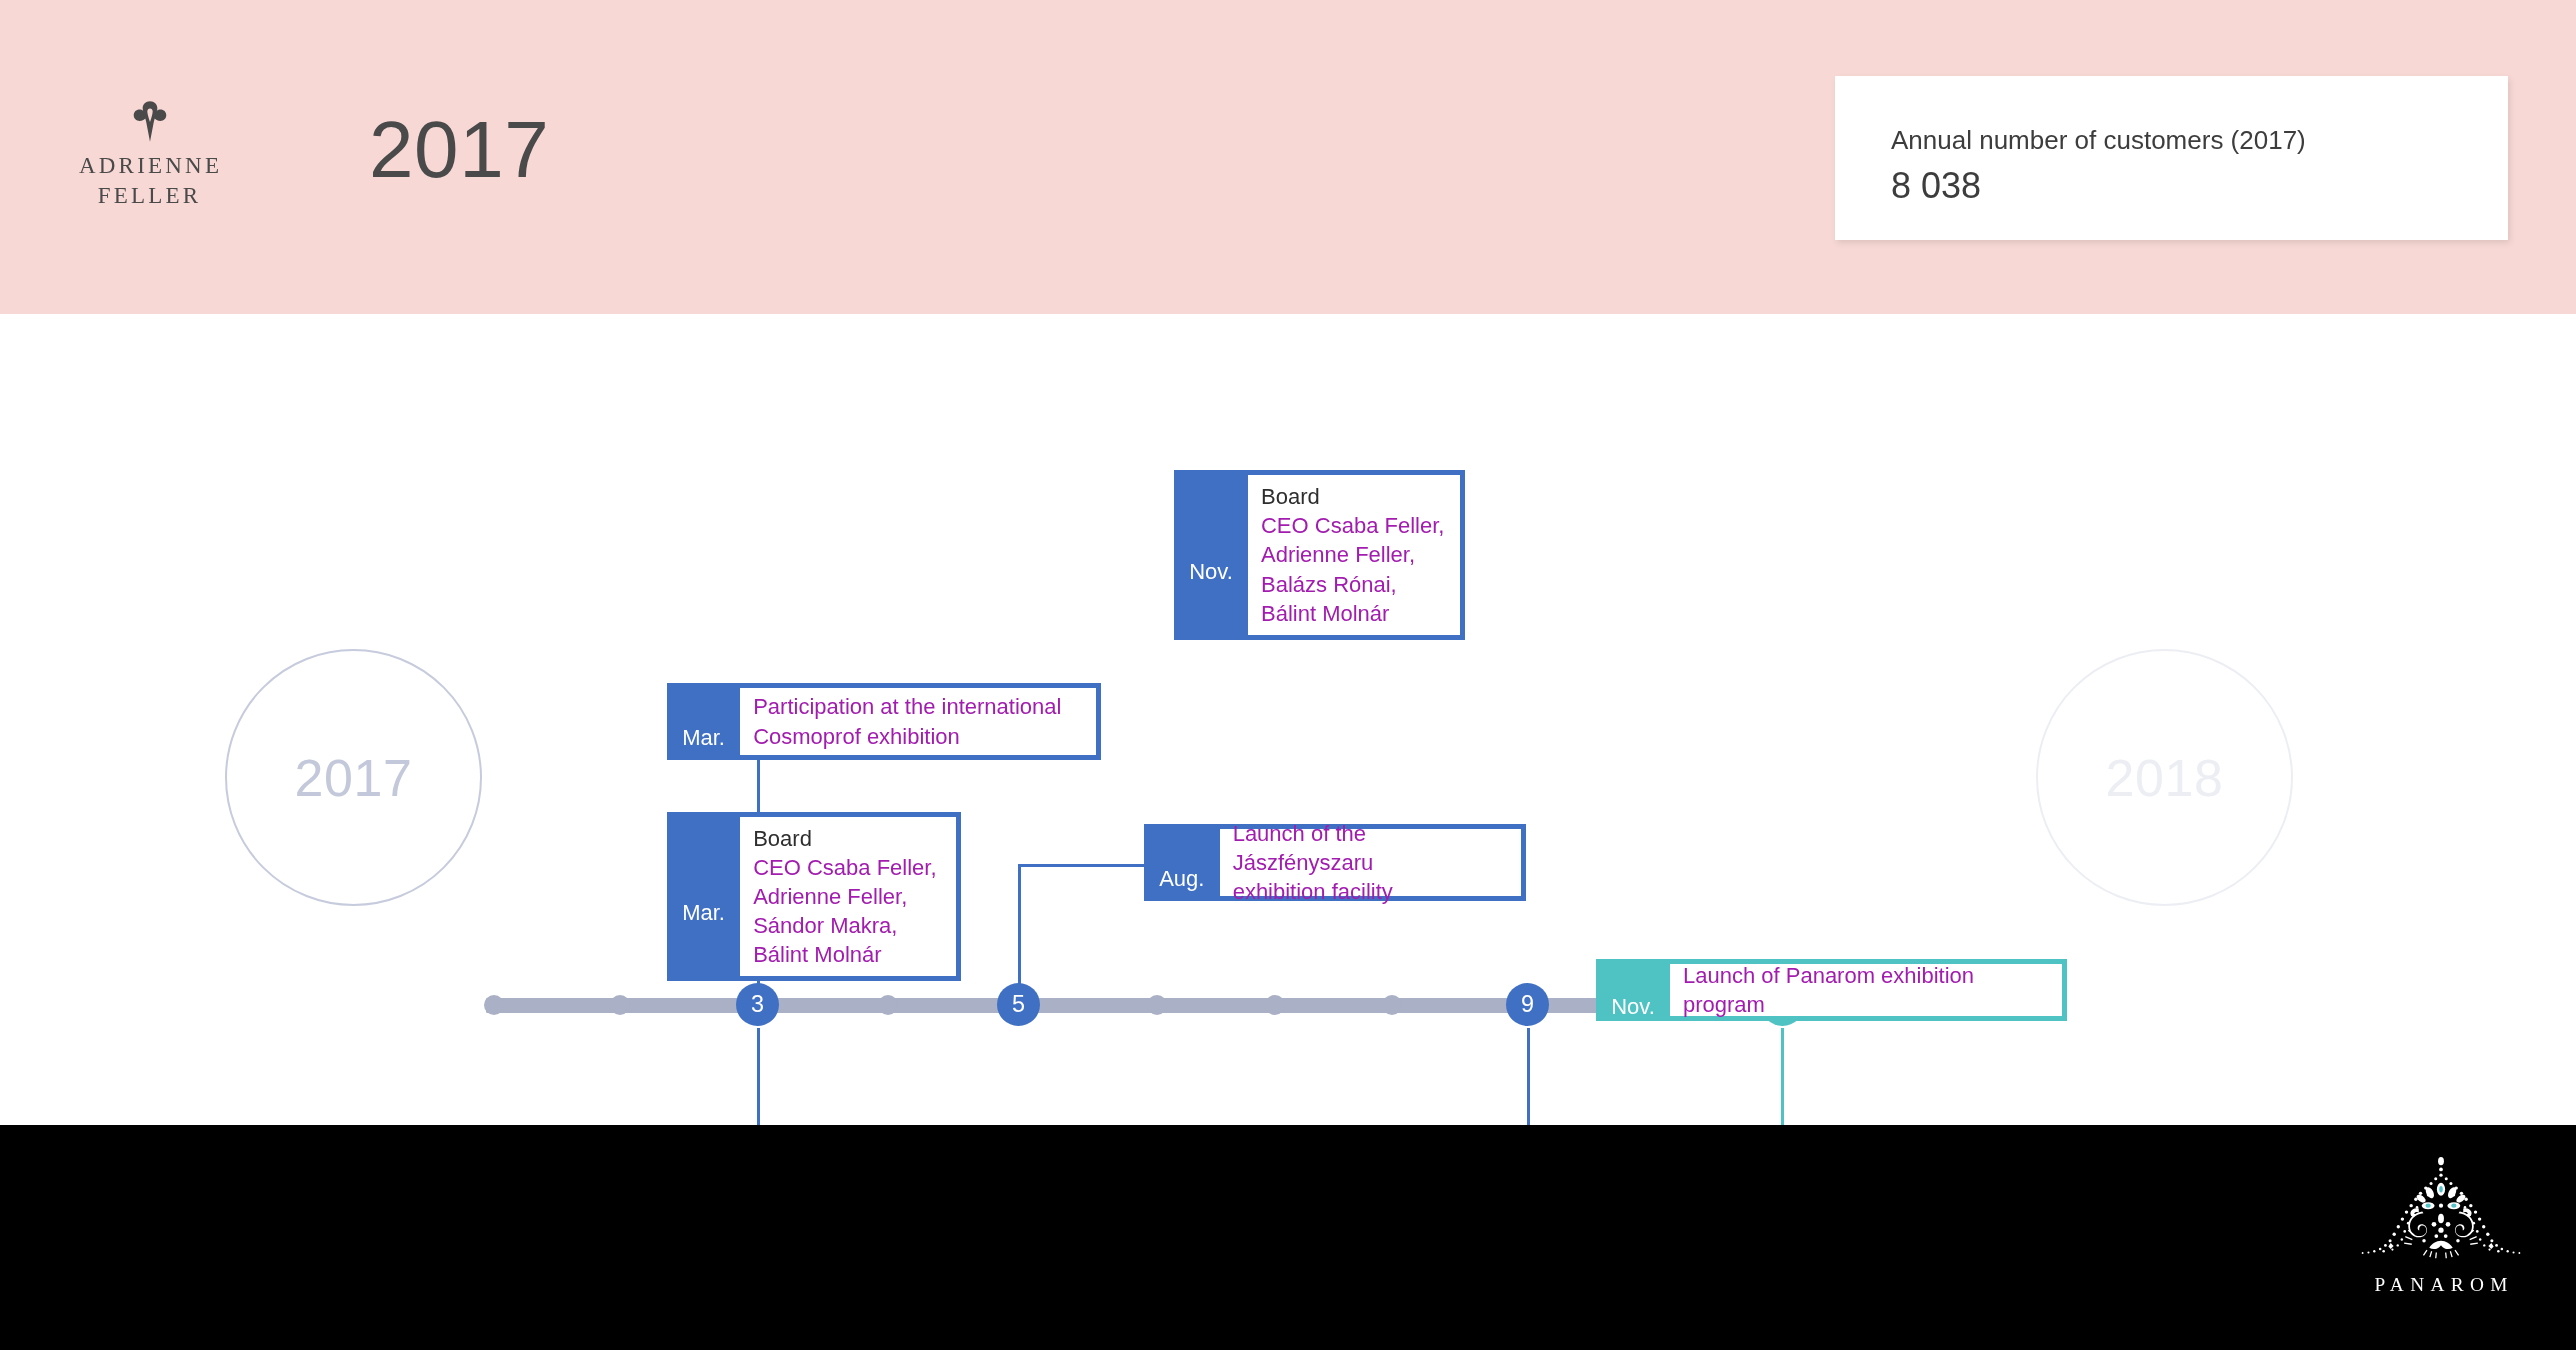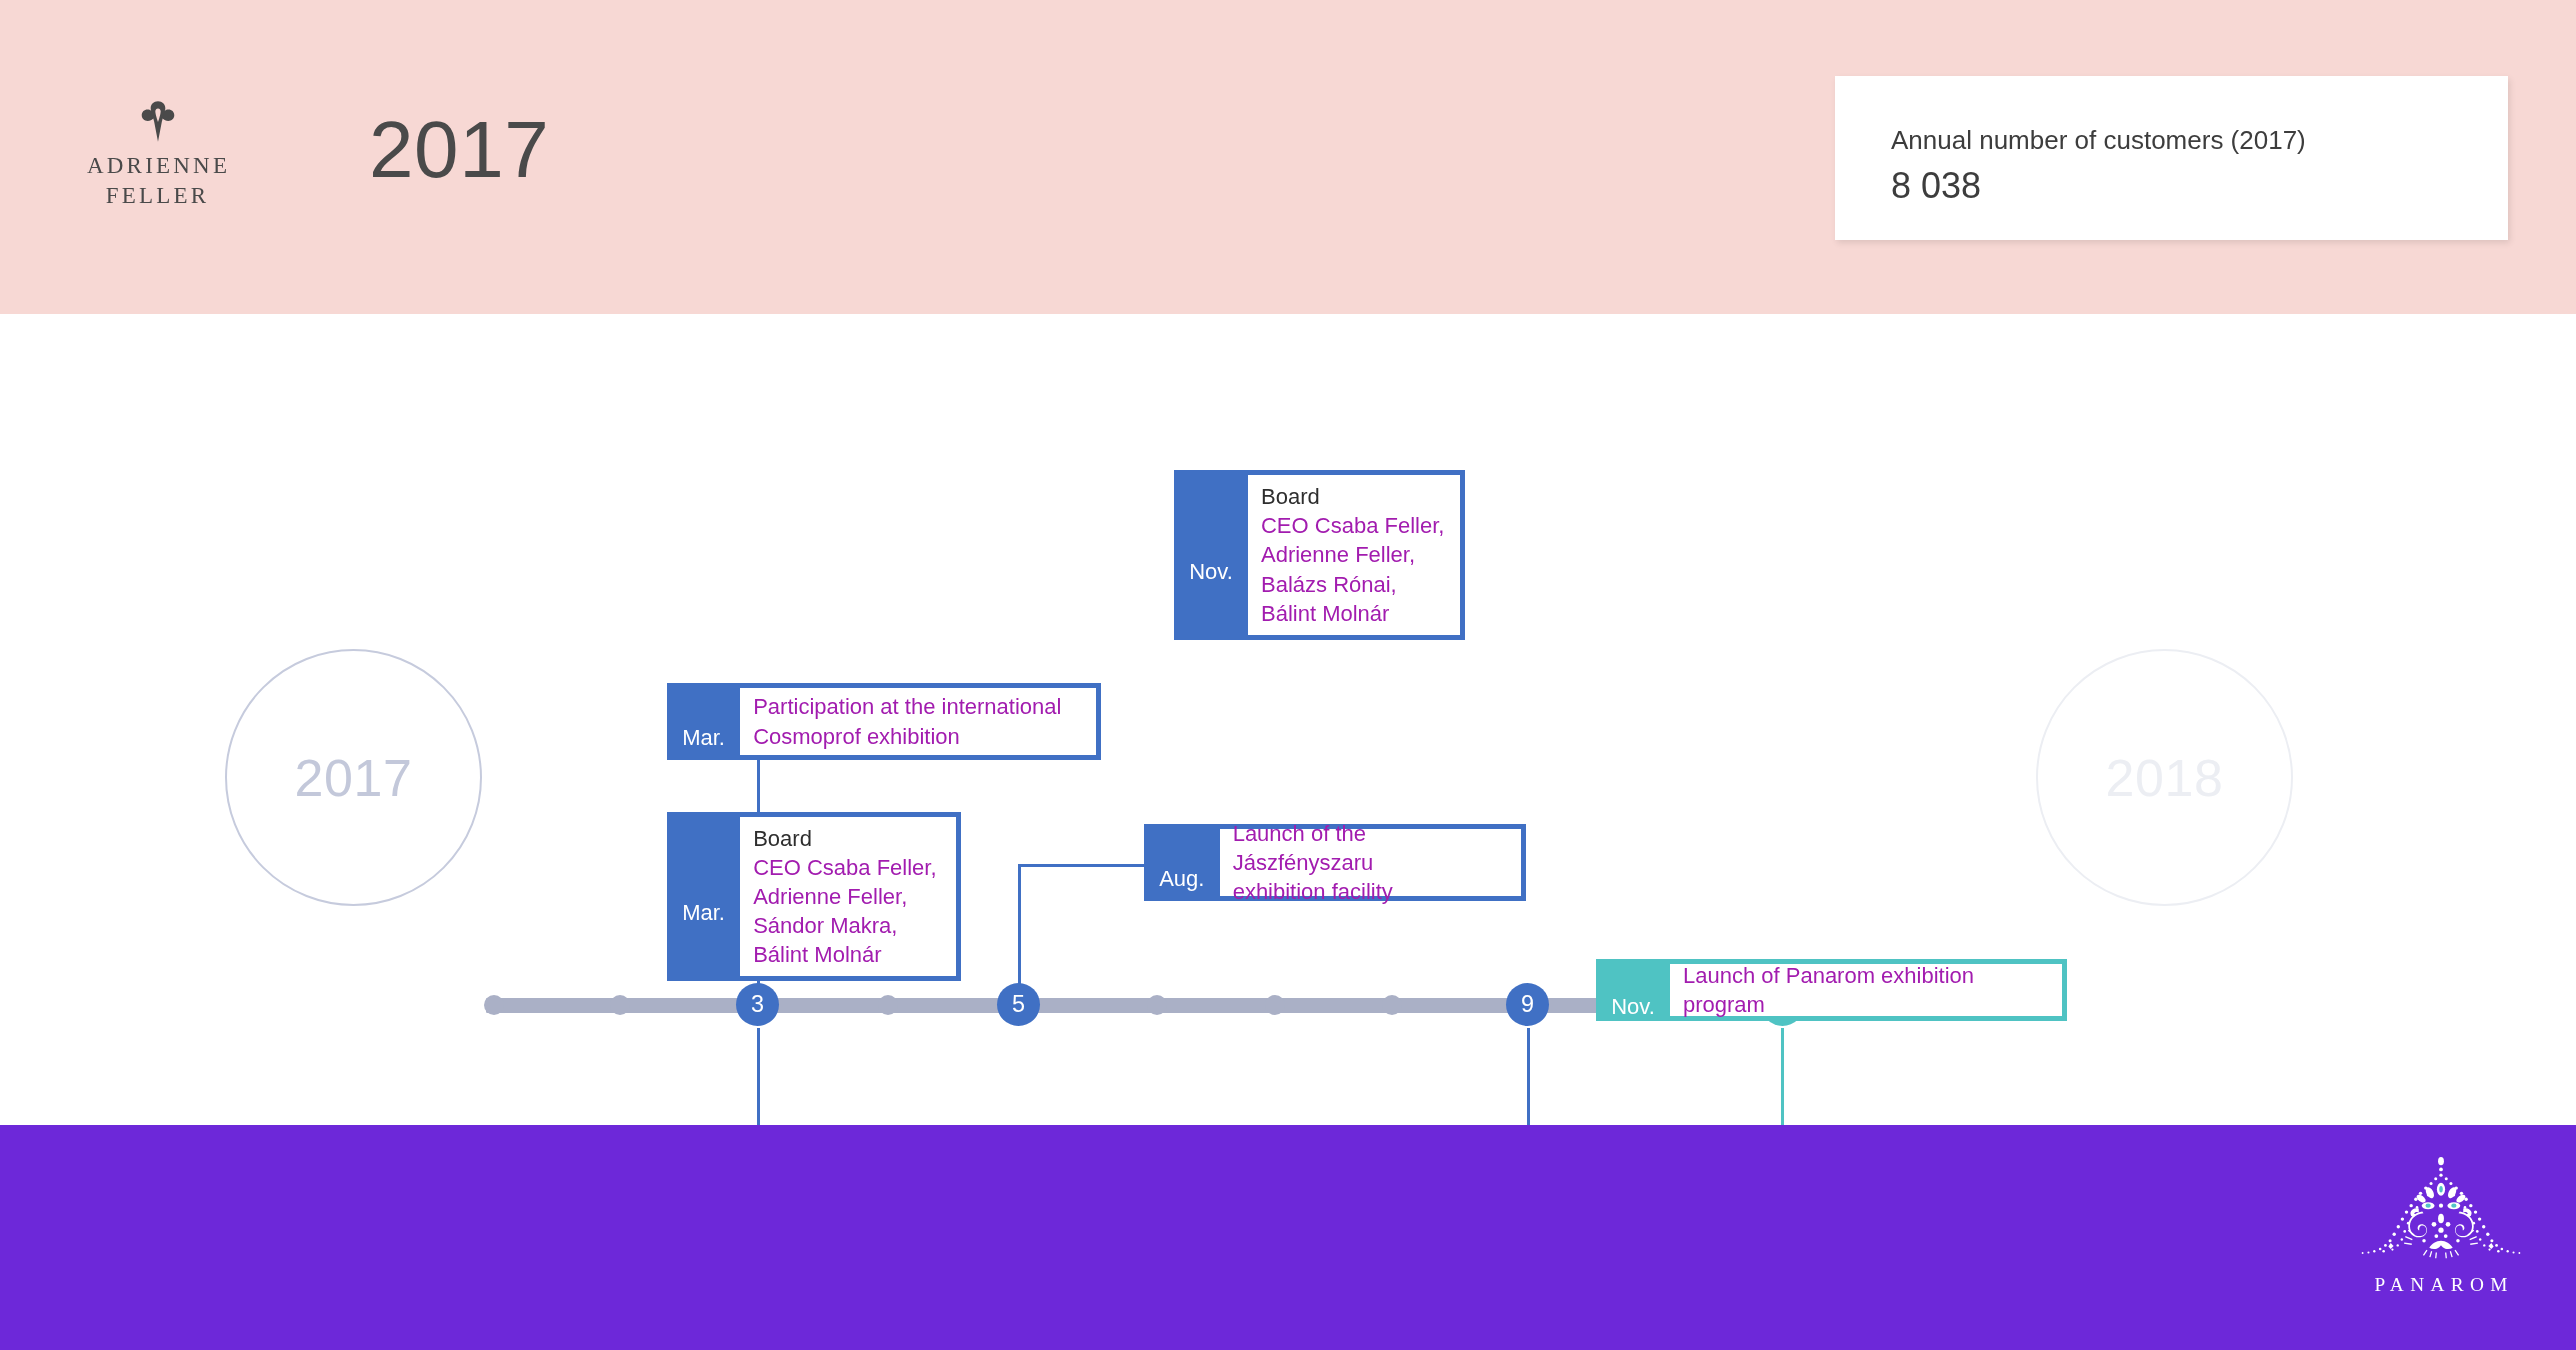--- a/index.html
+++ b/index.html
@@ -28,21 +28,20 @@
   }
 
   
   #brand-logo {
     position: absolute;
     left: 79px;
     top: 100px;
     width: 141px;
     text-align: center;
     color: #4a4a4a;
-    margin-left: 8px;
   }
   #brand-mark { display: block; margin: 0 auto 8.2px auto; }
   .brand-word {
     display: block;
     font-family: "Liberation Serif", serif;
     font-size: 23px;
     letter-spacing: 3.2px;
     line-height: 1.28;
     color: #4a4a4a;
     white-space: nowrap;
@@ -207,21 +206,21 @@
     white-space: pre-line;
   }
 
   
   #footer-band {
     position: absolute;
     left: 0;
     top: 1125px;
     width: 2576px;
     height: 225px;
-    background: #6d28d9;
+    background: #000000;
   }
   #panarom-logo {
     position: absolute;
     right: 47px;
     top: 28px;
     width: 176px;
     text-align: center;
   }
   #panarom-wordmark {
     display: block;

